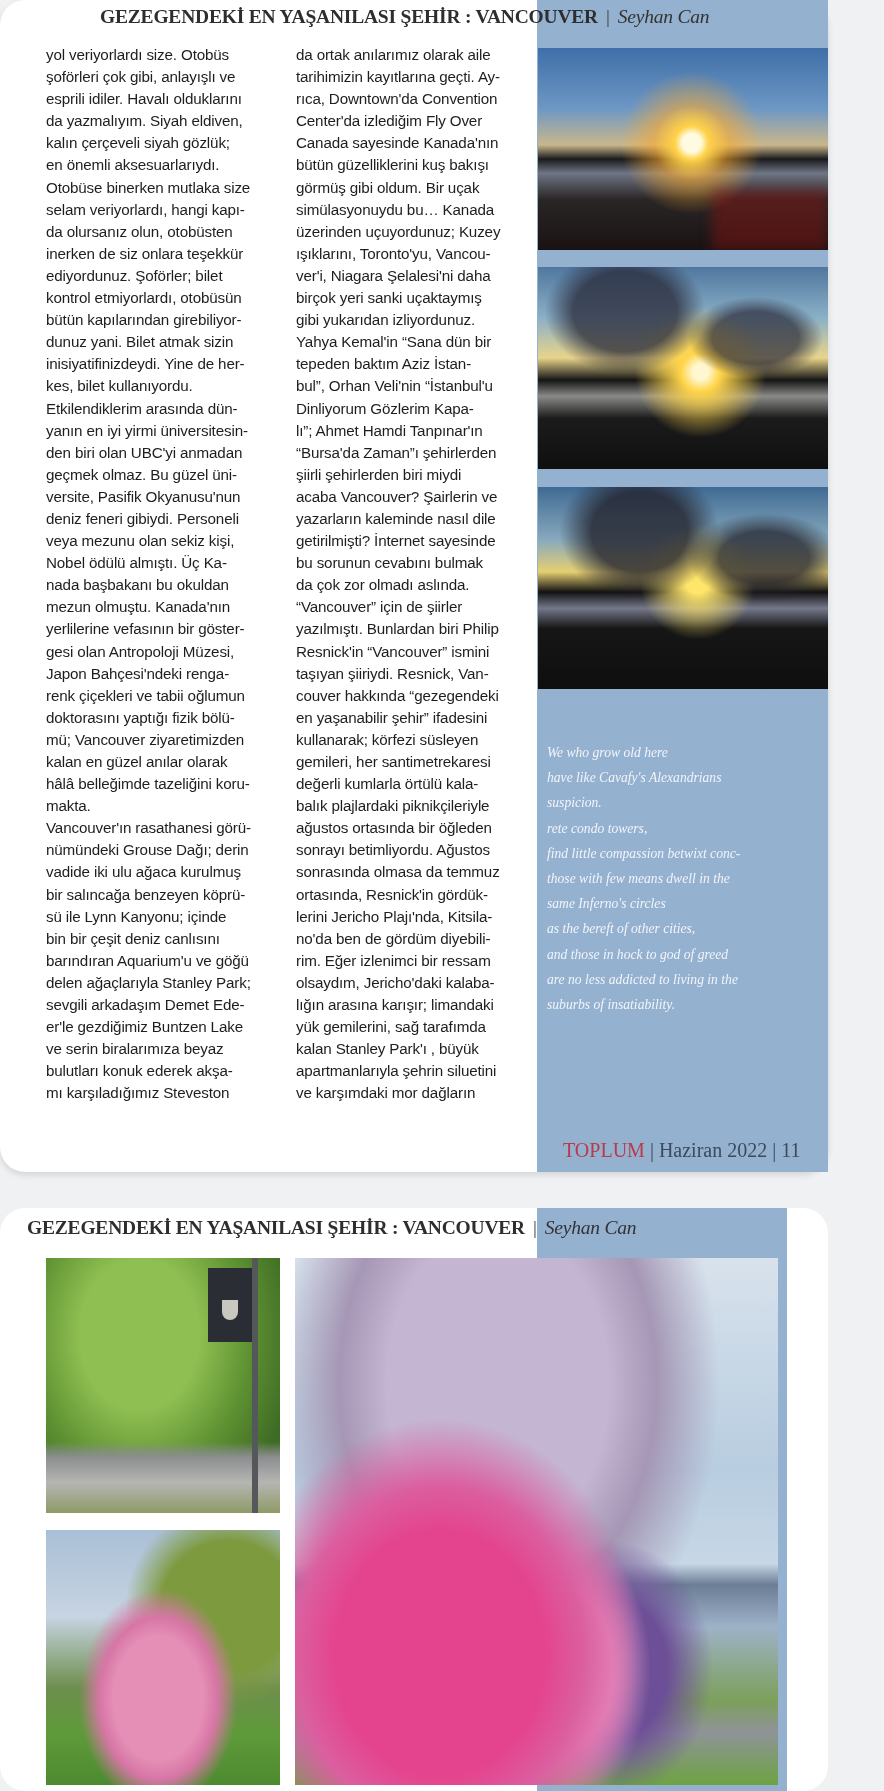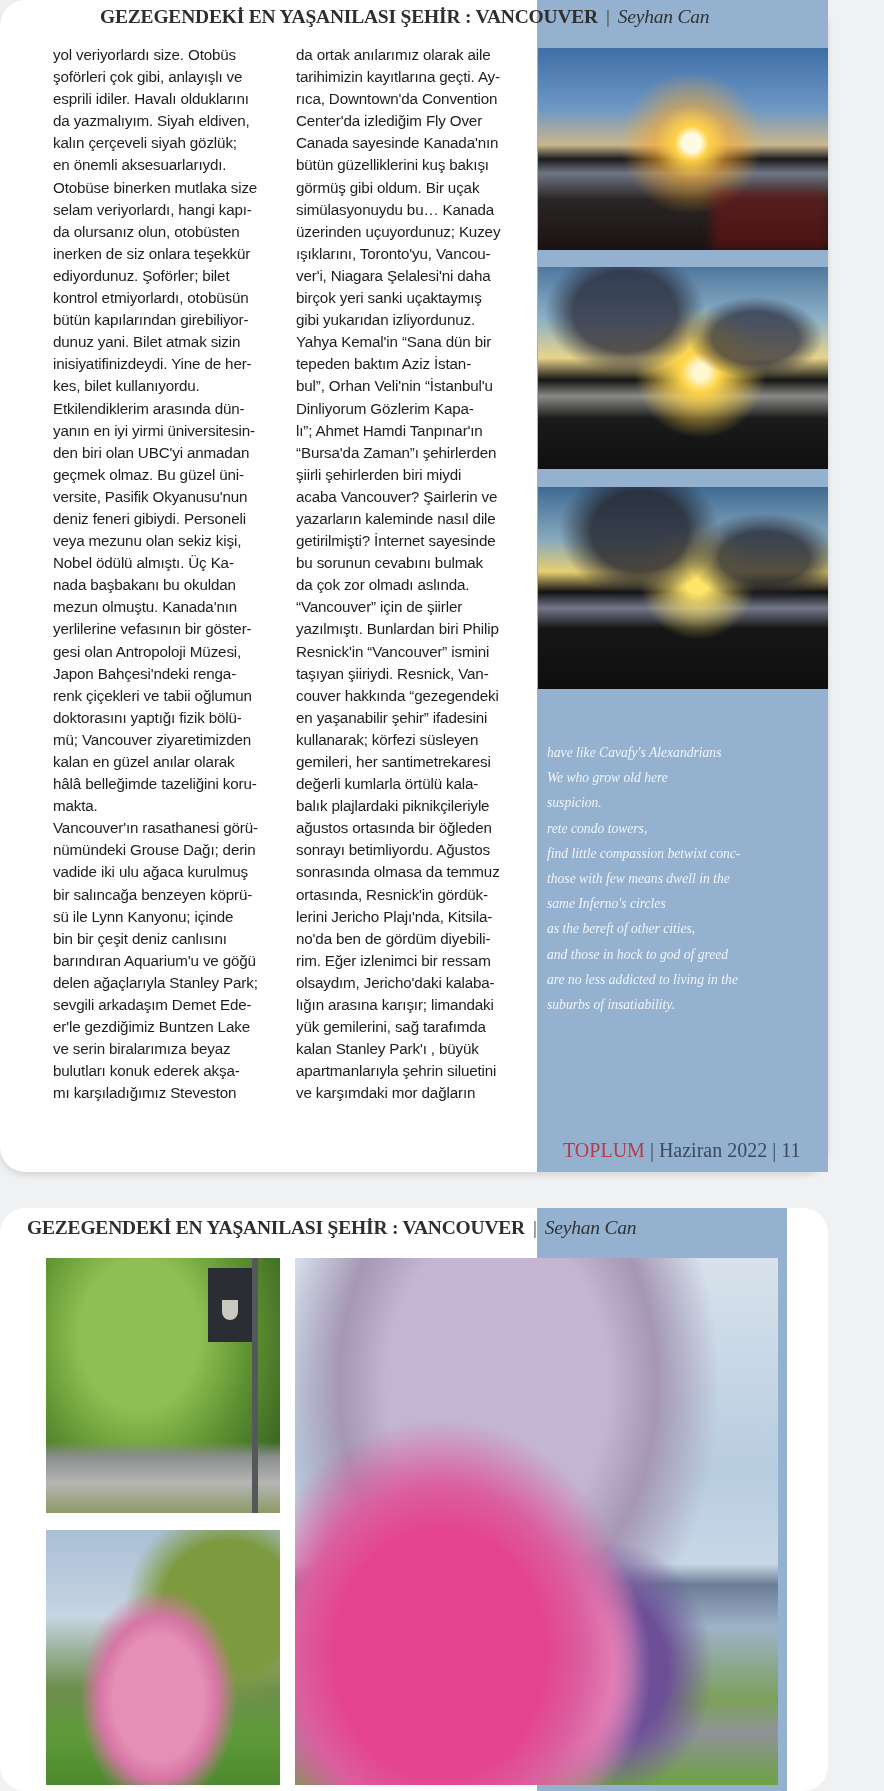--- a/index.html
+++ b/index.html
@@ -21,21 +21,21 @@
   }
   .page1 .running-head { left: 100px; top: 6px; }
   .page2 .running-head { left: 27px; top: 9px; }
   .running-head .sep { font-weight: normal; margin: 0 8px; color: #444; }
   .running-head .author { font-style: italic; font-weight: normal; color: #333; }
 
   .col {
     position: absolute; top: 44px; font-size: 15.2px; line-height: 22.1px; color: #1e1e1e;
     white-space: nowrap; letter-spacing: -0.15px;
   }
-  .col1 { left: 46px; width: 232px; margin-left: 7px; }
+  .col1 { left: 46px; width: 232px; }
   .col2 { left: 296px; width: 236px; }
   .col .line { display: block; height: 22.1px; }
 
   .photo { position: absolute; overflow: hidden; }
   .sunset { left: 538px; width: 290px; height: 202px; }
   .sunset1 { top: 48px;
     background:
       radial-gradient(circle at 53% 47%, #fffbe0 0 5%, #ffd24a 9%, rgba(255,170,40,0.55) 20%, rgba(255,150,40,0) 38%),
       linear-gradient(180deg, #3f6fa8 0%, #6d97c4 30%, #c9b78c 48%, #1b1b1e 55%, #6f7584 62%, #2a2626 75%, #1a1212 100%);
   }
@@ -201,22 +201,22 @@
       <span class="line">kalan Stanley Park'ı , büyük</span>
       <span class="line">apartmanlarıyla şehrin siluetini</span>
       <span class="line">ve karşımdaki mor dağların</span>
     </div>
 
   <div class="photo sunset sunset1"></div>
   <div class="photo sunset sunset2"></div>
   <div class="photo sunset sunset3"></div>
 
   <div class="poem" id="poem">
+      <span class="line">We who grow old here</span>
       <span class="line">have like Cavafy's Alexandrians</span>
-      <span class="line">We who grow old here</span>
       <span class="line">suspicion.</span>
       <span class="line">rete condo towers,</span>
       <span class="line">find little compassion betwixt conc-</span>
       <span class="line">those with few means dwell in the</span>
       <span class="line">same Inferno's circles</span>
       <span class="line">as the bereft of other cities,</span>
       <span class="line">and those in hock to god of greed</span>
       <span class="line">are no less addicted to living in the</span>
       <span class="line">suburbs of insatiability.</span>
     </div>

